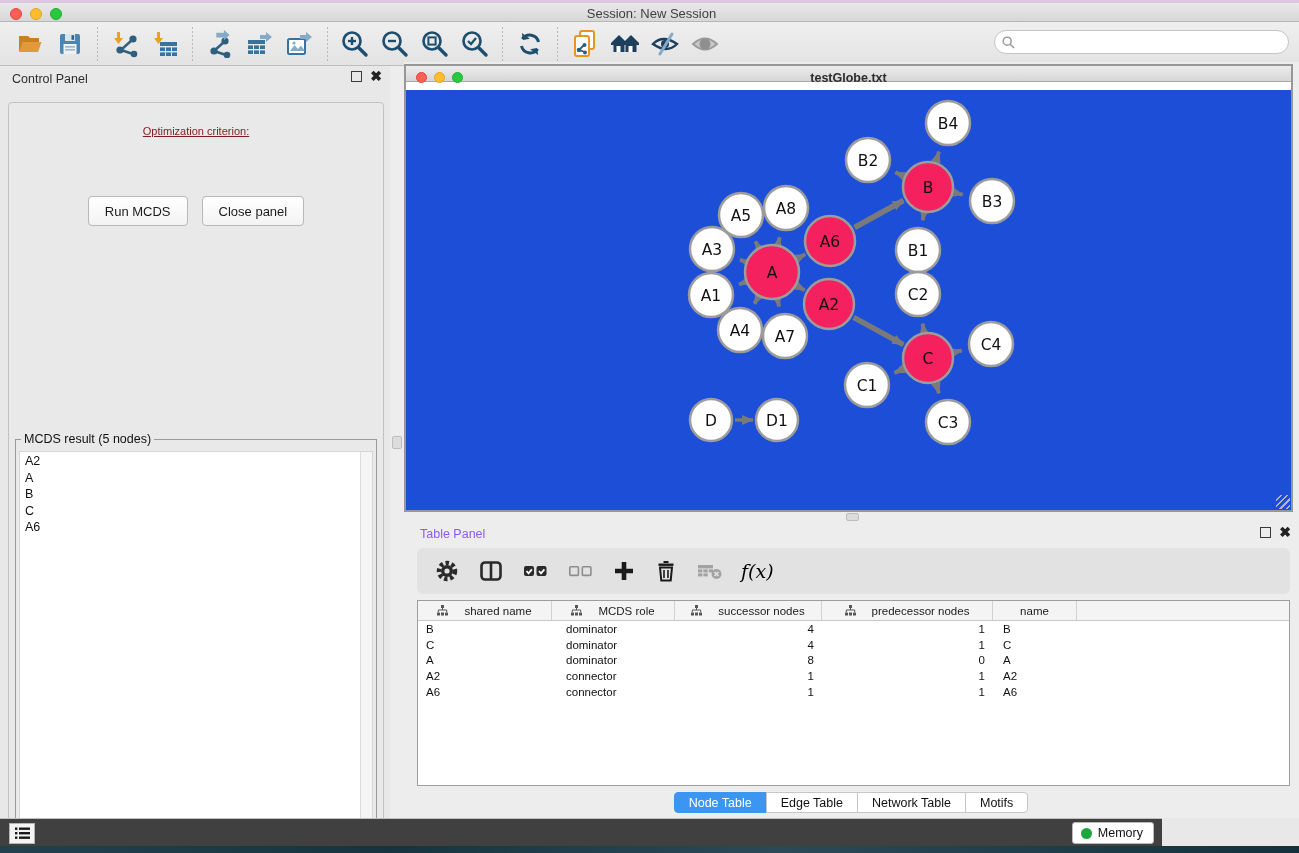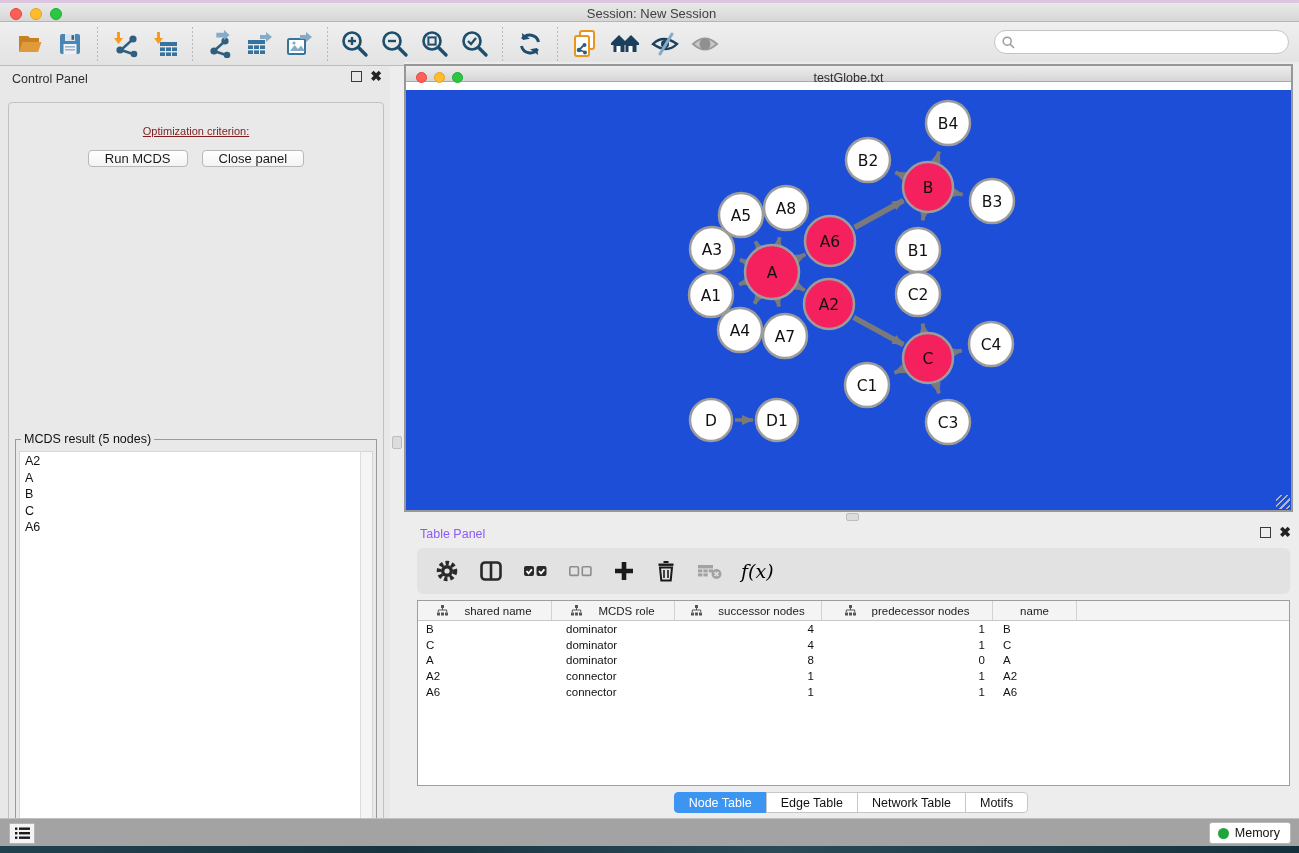--- a/index.html
+++ b/index.html
@@ -49,23 +49,23 @@
   .opt-label { text-align:center; margin-top:22px; font-size:11px; color:#7f1d1d;text-decoration:underline; }
   .dropdown { position:relative; margin:10px auto 0; width:308px; height:24px; background:#fff;
     border:1px solid #b3b3b3; border-radius:4px; display:flex; align-items:center; }
   .dropdown .dval { font-size:13px; color:#111; padding-left:8px; flex:1; white-space:nowrap; }
   .dd-stepper { width:19px; height:22px; border-radius:0 3px 3px 0;
     background:linear-gradient(#6cb0f9,#2d7cee); display:flex; flex-direction:column;
     align-items:center; justify-content:center; gap:2px; }
   .tri-up { width:0; height:0; border-left:4px solid transparent; border-right:4px solid transparent; border-bottom:5px solid #fff; }
   .tri-down { width:0; height:0; border-left:4px solid transparent; border-right:4px solid transparent; border-top:5px solid #fff; }
   .cp-buttons { display:flex; justify-content:center; gap:14px; margin-top:13px; }
-  .macbtn { height:17px; padding:0 16px; background:linear-gradient(#ffffff,#f3f3f3);
+  .macbtn { height:30px; padding:0 16px; background:linear-gradient(#ffffff,#f3f3f3);
     border:1px solid #b8b8b8; border-radius:4px; font-size:13px; color:#1b1b1b;
-    display:flex; align-items:center; }
+    display:flex; align-items:center;margin-top:46px; }
   .mcds-fieldset { position:absolute; left:6px; right:6px; top:336px; bottom:5px;
     border:1px solid #9a9a9a; }
   .mcds-legend { position:absolute; left:5px; top:-8px; background:#e9e9e9; padding:0 3px;
     font-size:12.5px; color:#111; }
   .mcds-listwrap { position:absolute; left:3px; right:3px; top:11px; bottom:3px;
     background:#fff; border:1px solid #d6d6d6; }
   .mcds-scroll { position:absolute; right:0; top:0; bottom:0; width:12px;
     background:#f5f5f5; border-left:1px solid #dcdcdc; }
   .mcds-items { position:absolute; left:0; top:1px; right:13px; }
   .mcds-item { font-size:12.5px; color:#111; padding:1px 0 1px 5px; line-height:14.5px; }
@@ -73,21 +73,21 @@
   
   .v-divider { position:absolute; left:390px; top:66px; width:14px; height:752px; background:#ededed; }
   .v-handle { position:absolute; left:2px; top:370px; width:10px; height:13px;
     background:#dcdcdc; border:1px solid #bdbdbd; border-radius:2px; }
   .right-bg { position:absolute; left:404px; top:62px; width:895px; height:756px; background:#ededed; }
 
   
   .net-frame { position:absolute; left:0px; top:2px; width:889px; height:448px;
     border:2px solid #979797; background:#fff; }
   .net-titlebar { height:16px; background:linear-gradient(#ededed,#d6d6d6);
-    border-bottom:1px solid #a8a8a8; position:relative; }
+    border-bottom:1px solid #a8a8a8; position:relative;font-weight:bold; }
   .net-titlebar .title { position:absolute; left:0; right:0; top:5px; text-align:center;
     font-size:12.5px; color:#2d2d2d; }
   .net-lights { position:absolute; left:10px; top:6px; display:flex; gap:7px; }
   .net-canvas { position:absolute; left:0; top:24px; right:0; bottom:0; background:#1d4ed8; }
   .net-grip { position:absolute; right:1px; bottom:1px; width:14px; height:14px;
     background:repeating-linear-gradient(135deg, transparent 0 3px, #b5b5b5 3px 4.5px); }
   .h-divider { position:absolute; left:0; top:450px; width:895px; height:10px; }
   .h-handle { position:absolute; left:442px; top:1px; width:13px; height:8px;
     background:#dcdcdc; border:1px solid #bdbdbd; border-radius:2px; }
 
@@ -109,22 +109,22 @@
   .c0 { width:134px; } .c1 { width:123px; } .c2 { width:147px; } .c3 { width:171px; } .c4 { width:84px; }
   .td.c0 { padding-left:8px; } .td.c1 { padding-left:14px; }
   .td.c2 { text-align:right; padding-right:8px; } .td.c3 { text-align:right; padding-right:8px; }
   .td.c4 { padding-left:10px; }
   .tp-tabs { position:absolute; left:0; right:0; top:270px; display:flex; justify-content:center; }
   .tp-tabs .tabbtn { font-size:12.5px; height:21px; }
   .tp-tabs .tabbtn.active-blue { border-radius:4px 0 0 4px; }
   .tp-tabs .tabbtn.last { border-radius:0 4px 4px 0; }
 
   
-  .status-bar { position:absolute; left:0; top:818px; width:1299px; height:28px;
-    background:#a3a3a3; border-top:1px solid #c0c0c0; }
+  .status-bar { position:absolute; left:0; top:818px; width:1162px; height:28px;
+    background:#404040; border-top:1px solid #c0c0c0; }
   .list-btn { position:absolute; left:9px; top:4px; width:26px; height:21px;
     background:#f4f4f4; border:1px solid #b5b5b5; display:flex; align-items:center; justify-content:center; }
   .memory-btn { position:absolute; right:8px; top:3px; height:22px; padding:0 10px 0 8px;
     background:#fff; border:1px solid #b9b9b9; border-radius:3px;
     display:flex; align-items:center; gap:6px; }
   .memory-dot { width:11px; height:11px; border-radius:50%; background:#1ea63c; }
   .memory-btn span.lbl { font-size:12.5px; color:#111; }
   .desktop-strip { position:absolute; left:0; top:846px; width:1299px; height:7px;
     background:linear-gradient(90deg,#22414e,#173340 30%,#2a4a58 60%,#14303c); }
 </style>

